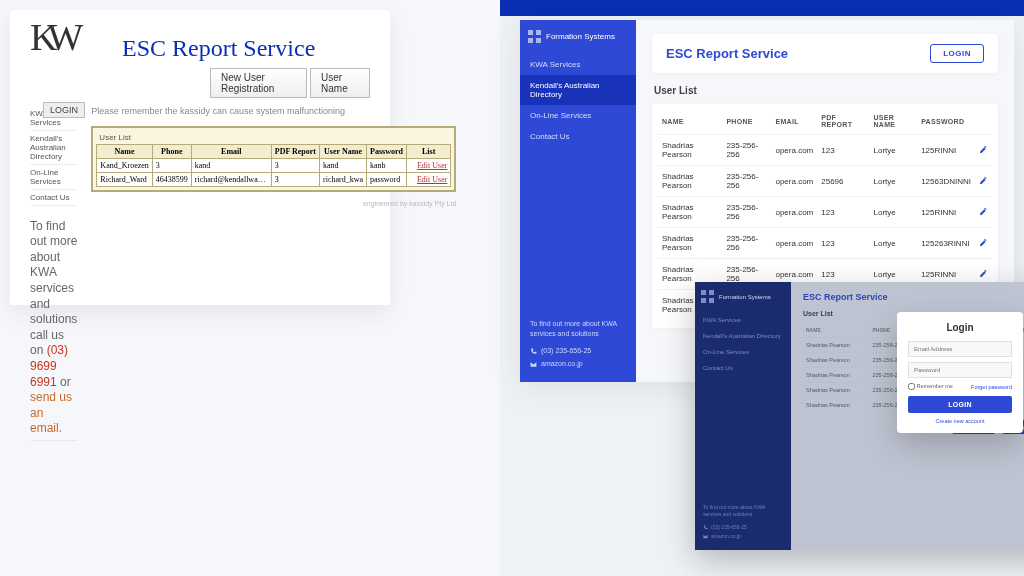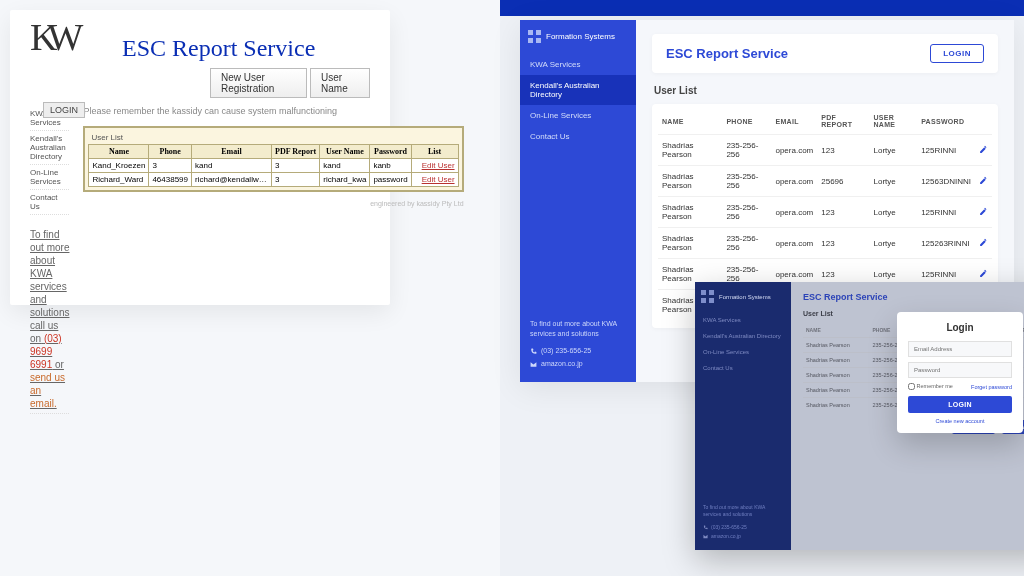--- a/index.html
+++ b/index.html
@@ -64,21 +64,21 @@
     display: flex;
     margin-top: 8px;
   }
   .legacy-sidebar {
     width: 112px;
     font-size: 8px;
     color: #545454;
   }
   .legacy-sidebar div { padding: 3px 0; border-bottom: 1px dotted #ddd; }
   .legacy-blurb {
-    font-size: 10px; color:#666; margin-top:10px; line-height:1.3;text-decoration:underline;
+    font-size: 12px; color:#666; margin-top:10px; line-height:1.3;
   }
   .legacy-blurb .phone-red { color:#cc3322; }
   .legacy-blurb .emphasis { color:#c86a2b; }
   .legacy-main { flex:1; padding-left: 14px; }
   .legacy-warn { color:#888; font-size:9px; margin-bottom:10px; }
   .legacy-tablewrap {
     border: 2px solid #b5ab7a;
     background: #fbf5df;
     padding: 3px;
   }
@@ -90,20 +90,21 @@
     background:#fff;
   }
   table.legacy th, table.legacy td {
     border: 1px solid #b5ab7a;
     padding: 2px 3px;
     text-align:left;
     white-space: nowrap;
     overflow:hidden;
     max-width: 80px;
     text-overflow: ellipsis;
+    font-family: Liberation Serif, serif;
   }
   table.legacy th { background:#f3eccd; font-family: Georgia, serif; text-align:center; }
   .legacy-edit-link { color:#b93030; text-decoration:underline; cursor:pointer;margin-left:7px; }
   .legacy-btnrow { text-align:center; margin-top:10px; }
   .legacy-btn {
     font-size: 9px; padding: 3px 14px;
     background: linear-gradient(#fdfdfd,#e1e1e1);
     border:1px solid #999; margin: 0 4px;
     font-family: Georgia, serif;
   }

